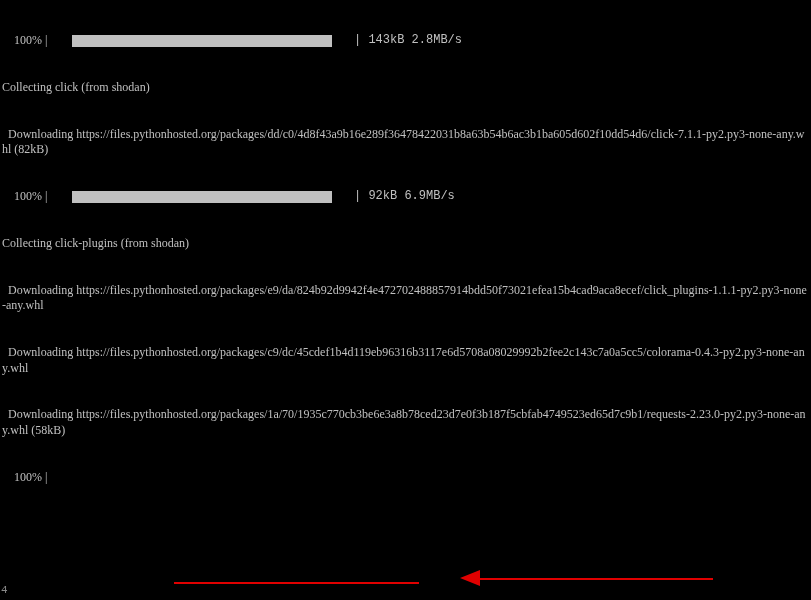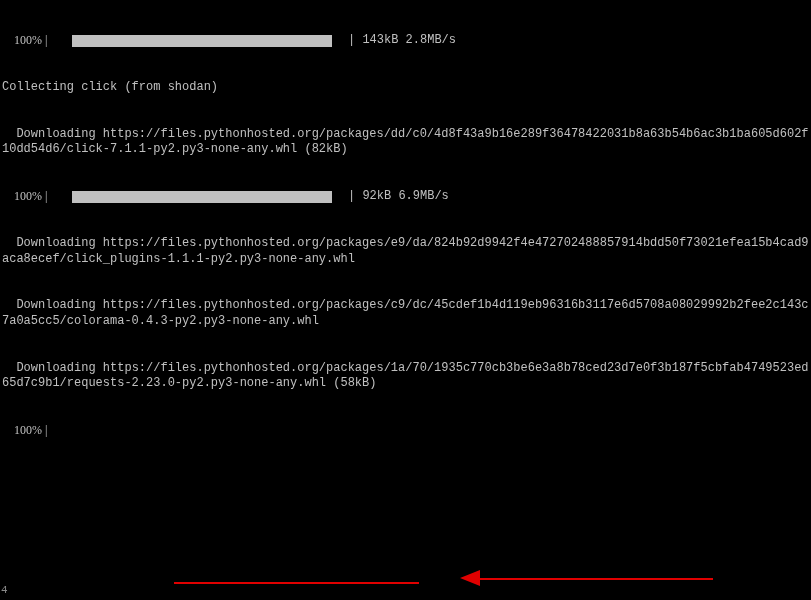--- a/index.html
+++ b/index.html
@@ -19,38 +19,39 @@
       padding: 2px;
       position: relative;
     }
     .terminal {
       white-space: pre-wrap;
       word-wrap: break-word;
     }
     .line {
       white-space: pre-wrap;
       word-break: break-all;
+      font-family: Liberation Serif, serif;
     }
     .progress-line {
       display: flex;
       align-items: center;
     }
     .progress-pct {
       width: 70px;
       font-family: Liberation Serif, serif;
     }
     .progress-bar {
       display: inline-block;
       background: #c0c0c0;
       height: 12px;
       width: 260px;
       margin-right: 8px;
     }
     .progress-speed {
-      margin-left: 8px;
+      margin-left: 14px;
     }
     .underline-annotation {
       position: absolute;
       height: 2px;
       background: #e00000;
     }
     .underline1 {
       left: 174px;
       top: 582px;
       width: 245px;
@@ -97,20 +98,21 @@
     <span class="progress-bar"></span>
     <span class="progress-speed">| 143kB 2.8MB/s</span>
   </div>
   <div class="line">Collecting click (from shodan)</div>
   <div class="line">  Downloading https://files.pythonhosted.org/packages/dd/c0/4d8f43a9b16e289f36478422031b8a63b54b6ac3b1ba605d602f10dd54d6/click-7.1.1-py2.py3-none-any.whl (82kB)</div>
   <div class="progress-line">
     <span class="progress-pct">    100% |</span>
     <span class="progress-bar"></span>
     <span class="progress-speed">| 92kB 6.9MB/s</span>
   </div>
+  <div class="line">Collecting click-plugins (from shodan)</div>
   <div class="line">  Downloading https://files.pythonhosted.org/packages/e9/da/824b92d9942f4e472702488857914bdd50f73021efea15b4cad9aca8ecef/click_plugins-1.1.1-py2.py3-none-any.whl</div>
   <div class="line">  Downloading https://files.pythonhosted.org/packages/c9/dc/45cdef1b4d119eb96316b3117e6d5708a08029992b2fee2c143c7a0a5cc5/colorama-0.4.3-py2.py3-none-any.whl</div>
   <div class="line">  Downloading https://files.pythonhosted.org/packages/1a/70/1935c770cb3be6e3a8b78ced23d7e0f3b187f5cbfab4749523ed65d7c9b1/requests-2.23.0-py2.py3-none-any.whl (58kB)</div>
   <div class="progress-line">
     <span class="progress-pct">    100% |</span>
     
     
   </div>
   
   

